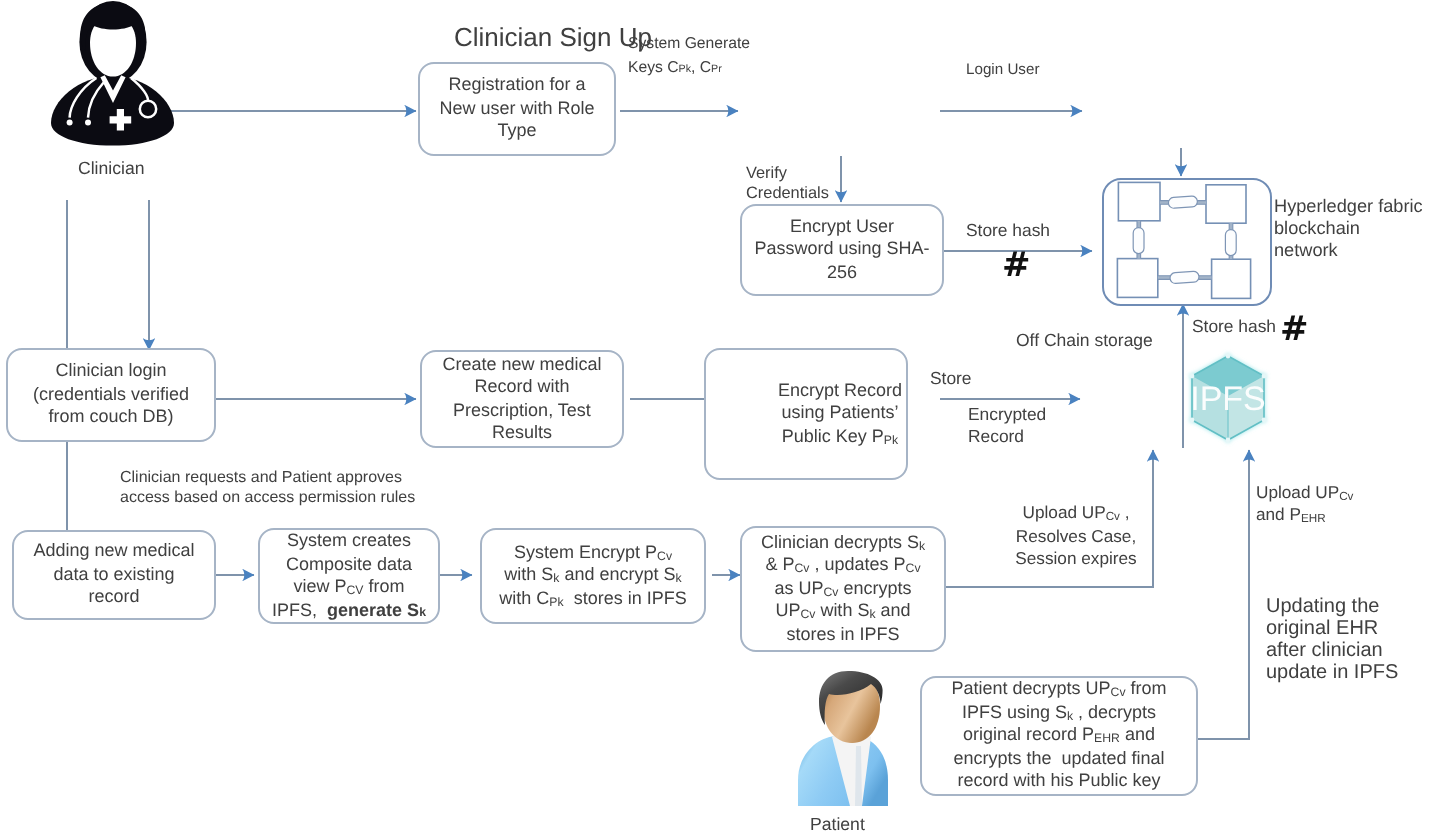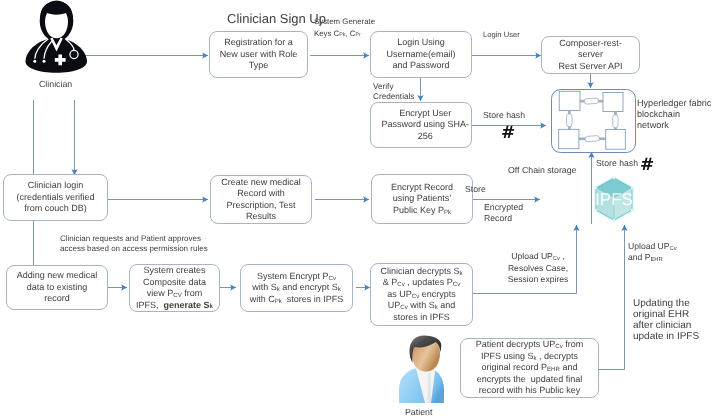--- a/index.html
+++ b/index.html
@@ -124,36 +124,30 @@
     <rect x="33.2" y="9.4" width="14.5" height="5.4" rx="2.7" transform="rotate(-4 40.4 12.1)"></rect>
     <rect x="34" y="47" width="14.5" height="5.4" rx="2.7" transform="rotate(-4 41.2 49.7)"></rect>
     <rect x="15.6" y="24.8" width="5.4" height="13" rx="2.7"></rect>
     <rect x="61.7" y="25.8" width="5.4" height="13" rx="2.7"></rect>
   </g>
 </svg>
 
 <div class="box" style="left:209px;top:31px;width:99px;height:47px;">
   <span>Registration for a<br>New user with Role<br>Type</span>
 </div>
-<div class="box" style="left:370px;top:31px;width:102px;height:47px;">
-  <span>Login Using<br>Username(email)<br>and Password</span>
-</div>
-<div class="box" style="left:541px;top:36px;width:99px;height:38px;">
-  <span>Composer-rest-<br>server<br>Rest Server API</span>
-</div>
-<div class="box" style="left:370px;top:102px;width:102px;height:46px;justify-content:flex-end;">
+<div class="box" style="left:370px;top:102px;width:102px;height:46px;">
   <span>Encrypt User<br>Password using SHA-<br>256</span>
 </div>
 <div class="box" style="left:3px;top:174px;width:105px;height:47px;">
   <span>Clinician login<br>(credentials verified<br>from couch DB)</span>
 </div>
 <div class="box" style="left:210px;top:175px;width:102px;height:49px;align-items:center;">
   <span>Create new medical<br>Record with<br>Prescription, Test<br>Results</span>
 </div>
-<div class="box" style="left:371px;top:174px;width:102px;height:50px;">
+<div class="box" style="left:352px;top:174px;width:102px;height:66px;justify-content:flex-end;">
   <span>Encrypt Record<br>using Patients’<br>Public Key P<sub>Pk</sub></span>
 </div>
 
 
 <svg class="ico" style="left:592px;top:174px;" width="44" height="50" viewBox="0 0 44 50">
   <defs>
     <filter id="ipfsglow" x="-40%" y="-40%" width="180%" height="180%">
       <feGaussianBlur stdDeviation="1.1" result="bl"></feGaussianBlur>
       <feFlood flood-color="#8fe3e6" flood-opacity="0.85"></feFlood>
       <feComposite in2="bl" operator="in" result="gl"></feComposite>

